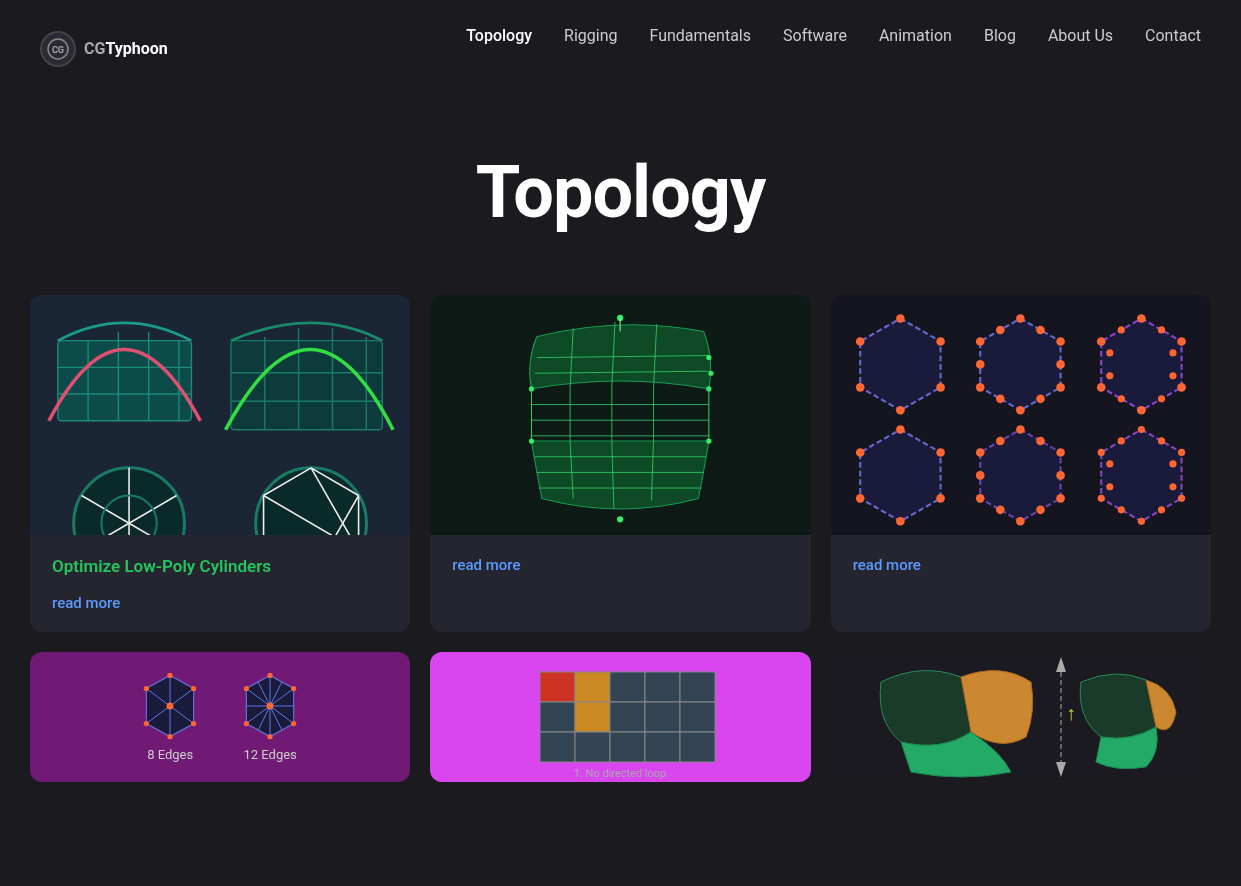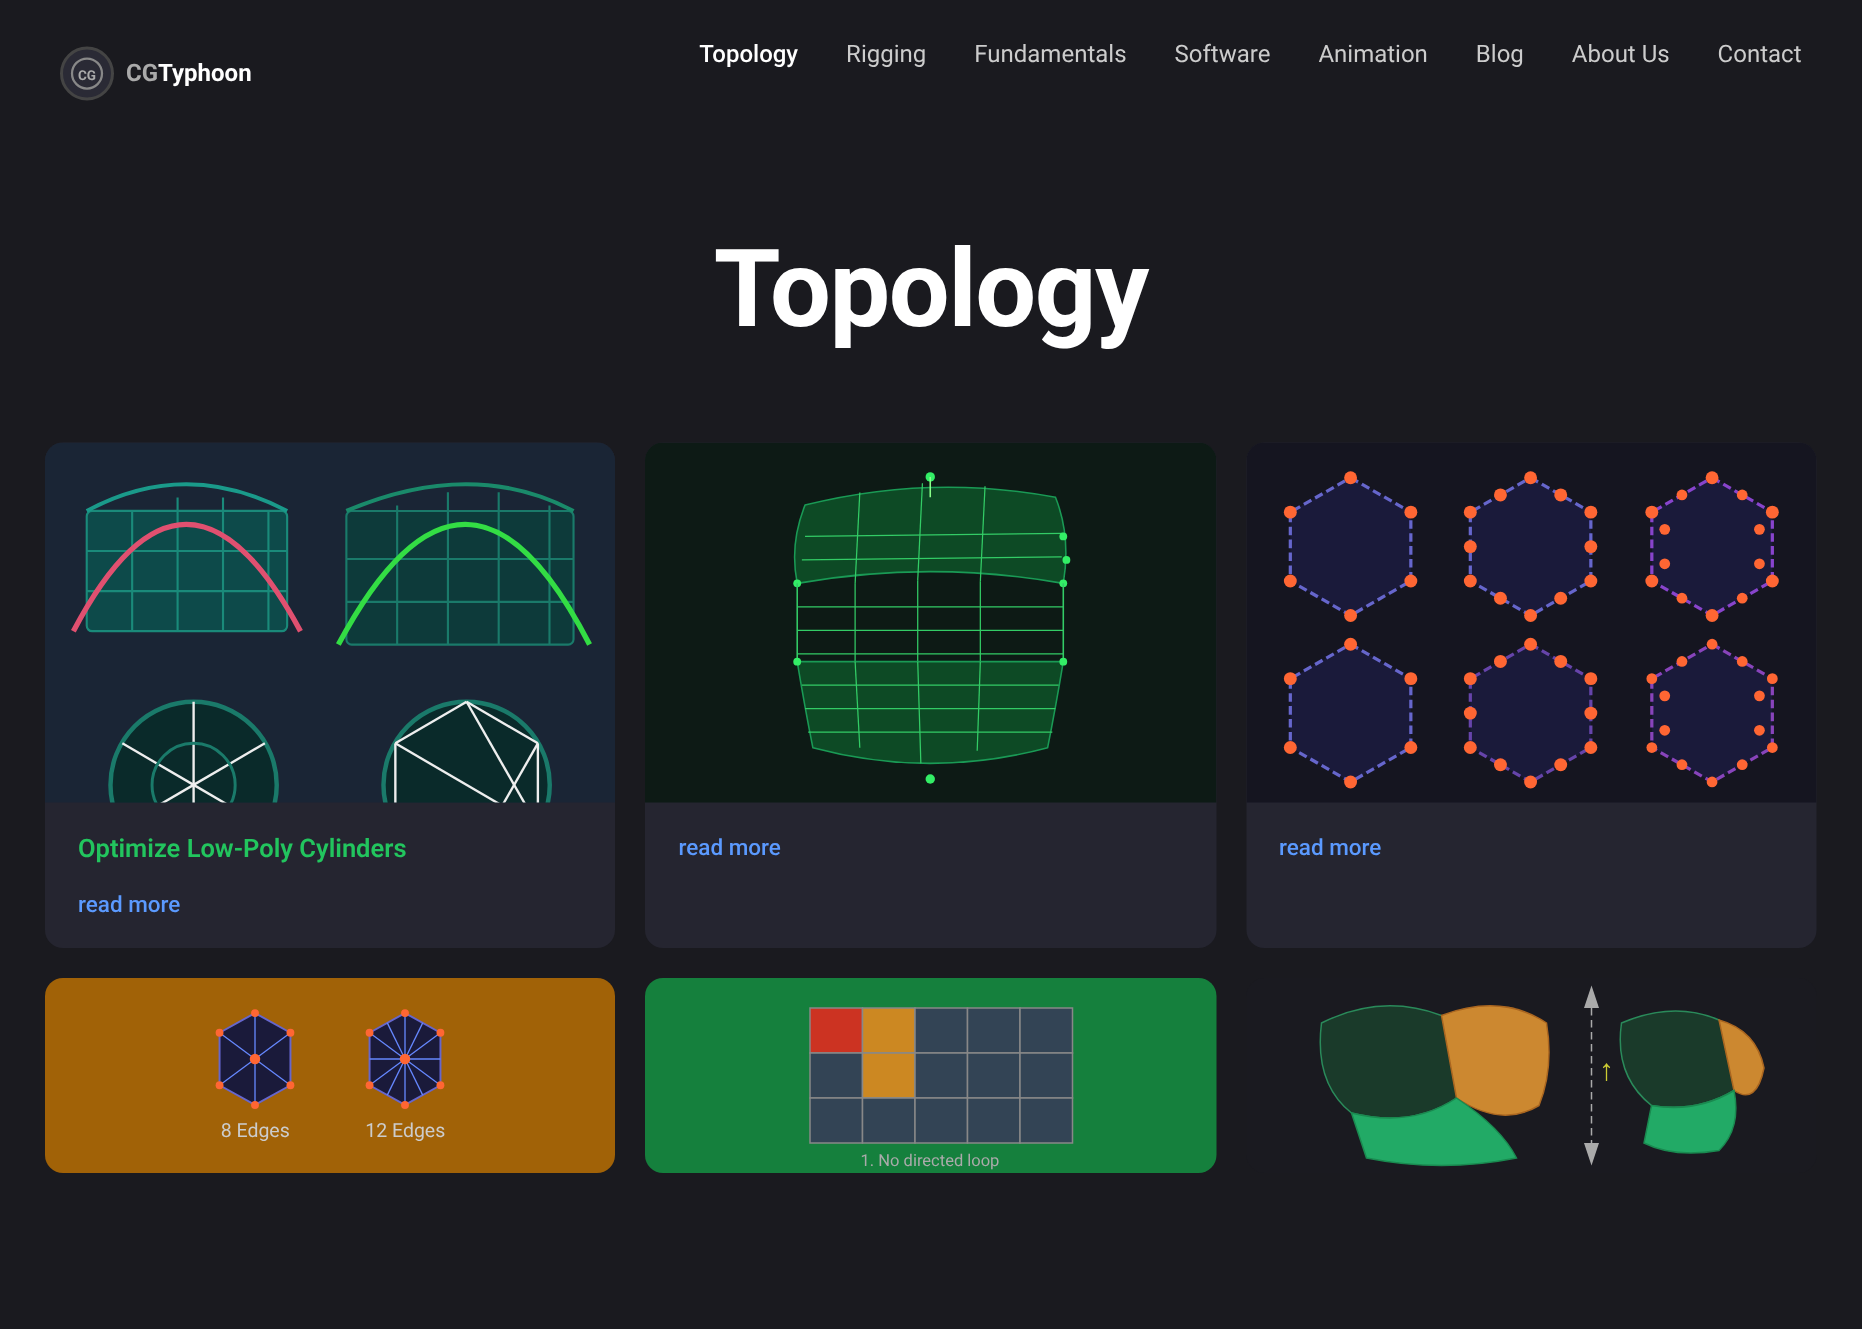--- a/index.html
+++ b/index.html
@@ -166,28 +166,28 @@
       background: #151520;
       display: grid;
       grid-template-columns: repeat(3, 1fr);
       grid-template-rows: repeat(2, 1fr);
       gap: 6px;
       padding: 12px;
     }
 
     
     .card-partial-1 {
-      background: #a16207;
+      background: #701a75;
       display: flex;
       align-items: center;
       justify-content: center;
       gap: 30px;
     }
     .card-partial-2 {
-      background: #15803d;
+      background: #d946ef;
       display: flex;
       align-items: flex-start;
       justify-content: center;
       padding-top: 10px;
     }
     .card-partial-3 {
       background: #1a1a20;
       display: flex;
       align-items: center;
       justify-content: center;

